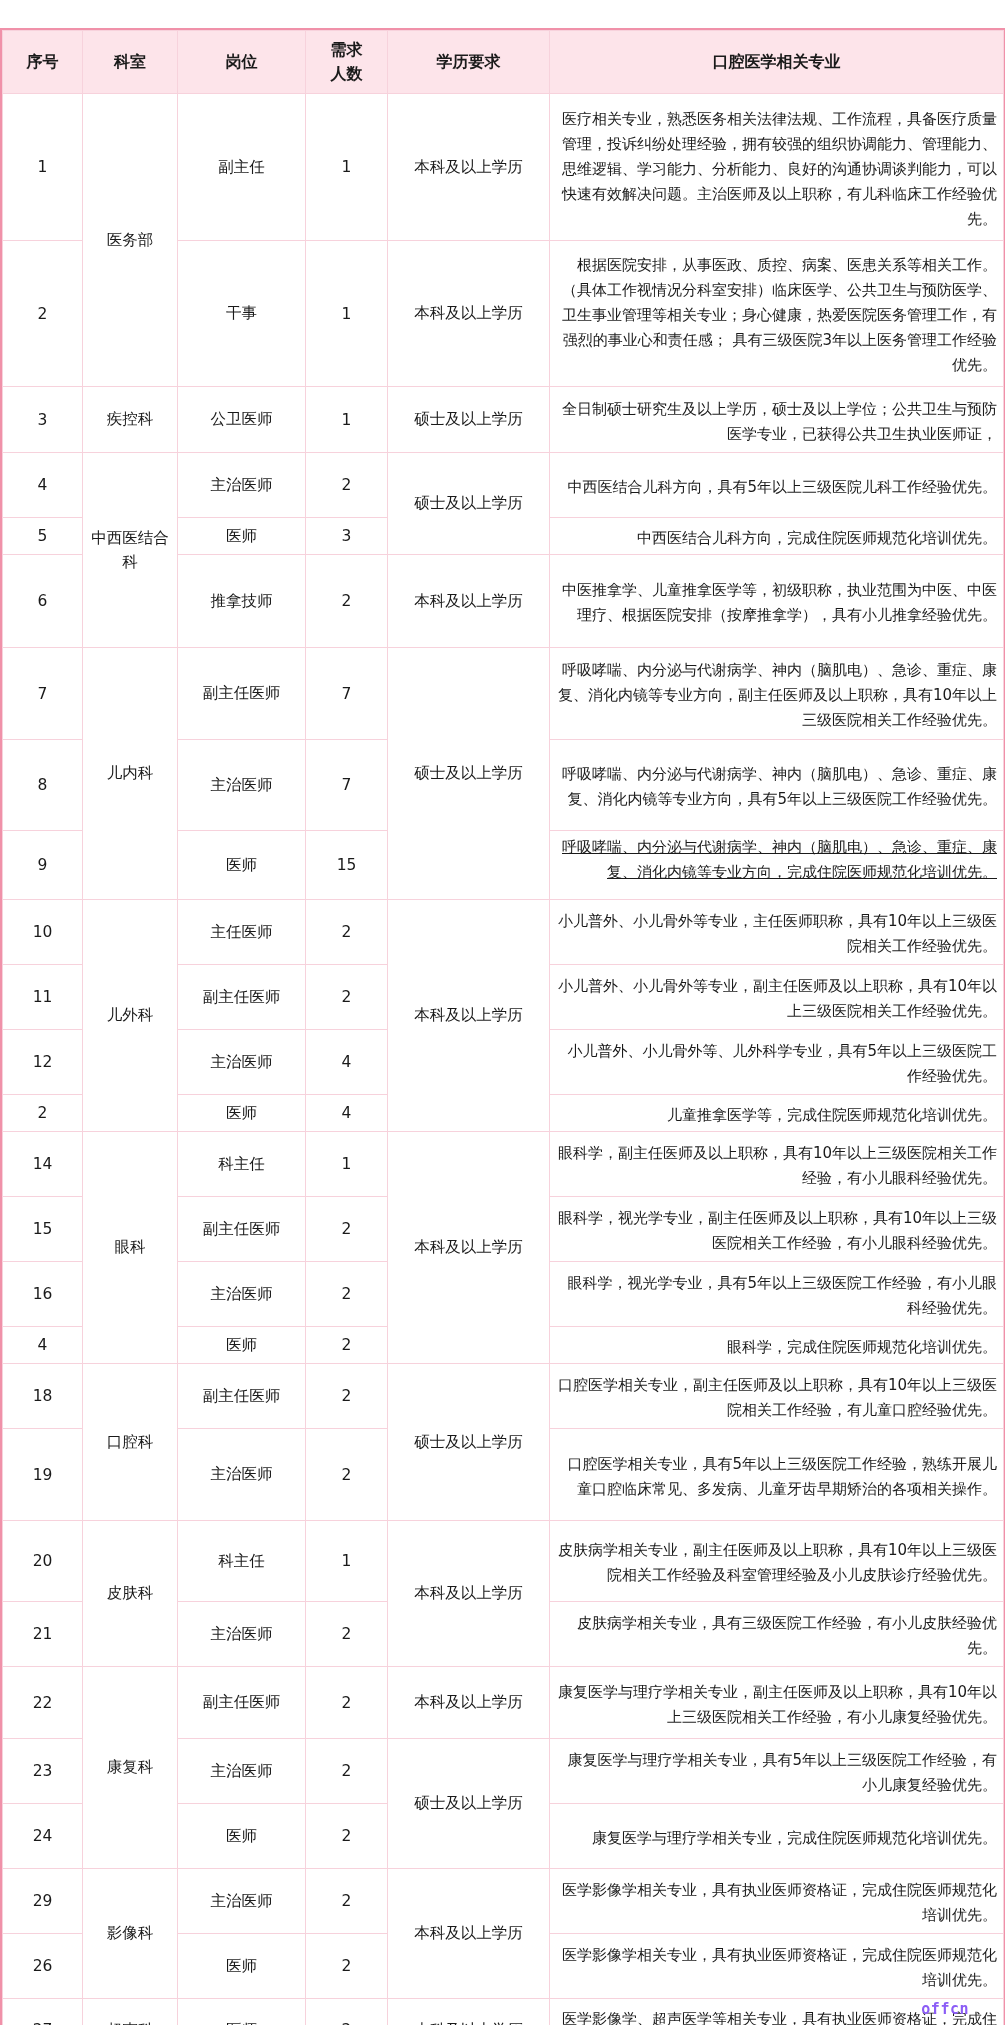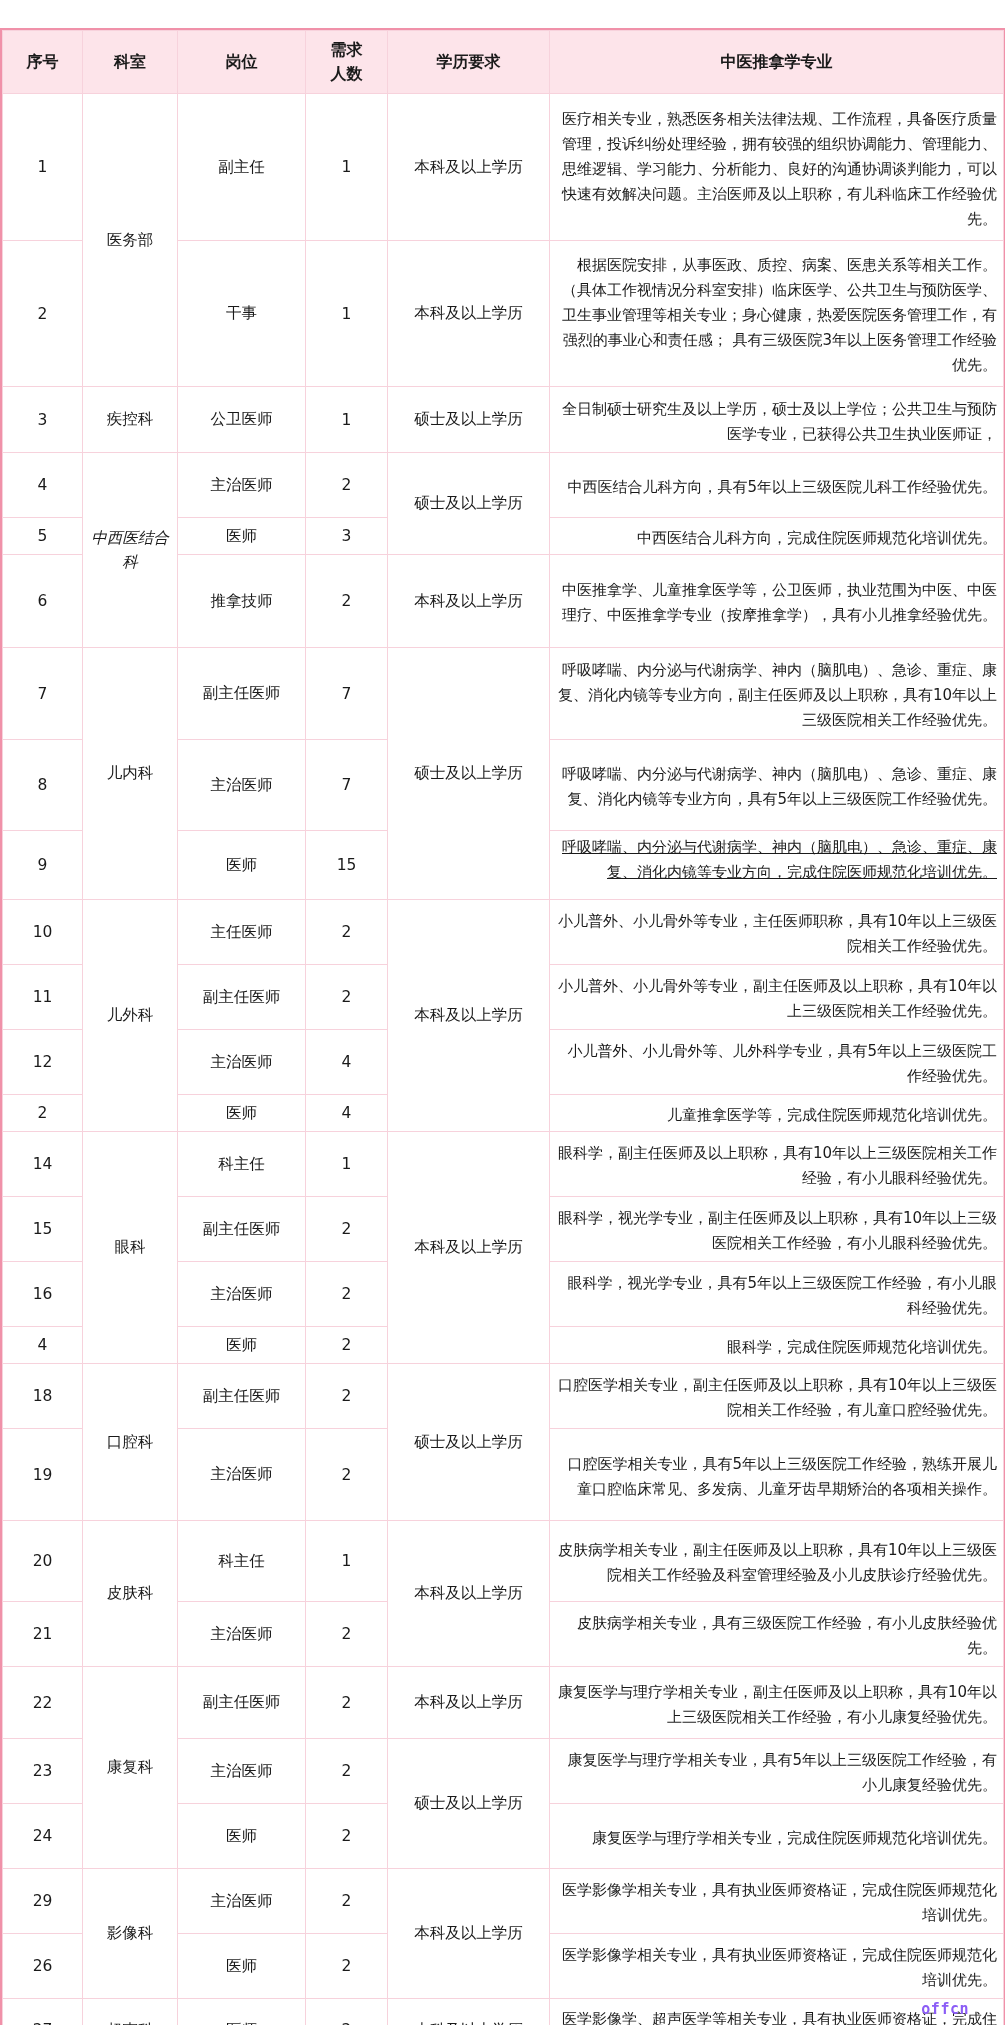--- a/index.html
+++ b/index.html
@@ -30,21 +30,21 @@
     <col style="width:162px">
     <col style="width:454px">
   </colgroup>
   <thead>
     <tr style="height:63px">
       <th>序号</th>
       <th>科室</th>
       <th>岗位</th>
       <th><span>需求</span><br><span>人数</span></th>
       <th>学历要求</th>
-      <th>中医推拿学专业</th>
+      <th>口腔医学相关专业</th>
     </tr>
   </thead>
   <tbody>
 
     <tr style="height:147px">
       <td>1</td>
       <td rowspan="2">医务部</td>
       <td>副主任</td>
       <td>1</td>
       <td>本科及以上学历</td>
@@ -63,40 +63,40 @@
       <td>3</td>
       <td>疾控科</td>
       <td>公卫医师</td>
       <td>1</td>
       <td>硕士及以上学历</td>
       <td class="req">全日制硕士研究生及以上学历，硕士及以上学位；公共卫生与预防医学专业，已获得公共卫生执业医师证，</td>
     </tr>
 
     <tr style="height:65px">
       <td>4</td>
-      <td rowspan="3" style="padding:2px 4px; line-height:24px;font-style:italic;"><span>中西医结合科</span></td>
+      <td rowspan="3" style="padding:2px 4px; line-height:24px;"><span>中西医结合科</span></td>
       <td>主治医师</td>
       <td>2</td>
       <td rowspan="2">硕士及以上学历</td>
       <td class="req">中西医结合儿科方向，具有5年以上三级医院儿科工作经验优先。</td>
     </tr>
 
     <tr style="height:37px">
       <td>5</td>
       <td>医师</td>
       <td>3</td>
       <td class="req">中西医结合儿科方向，完成住院医师规范化培训优先。</td>
     </tr>
 
     <tr style="height:93px">
       <td>6</td>
       <td>推拿技师</td>
       <td>2</td>
       <td>本科及以上学历</td>
-      <td class="req">中医推拿学、儿童推拿医学等，公卫医师，执业范围为中医、中医理疗、中医推拿学专业（按摩推拿学），具有小儿推拿经验优先。</td>
+      <td class="req">中医推拿学、儿童推拿医学等，初级职称，执业范围为中医、中医理疗、根据医院安排（按摩推拿学），具有小儿推拿经验优先。</td>
     </tr>
 
     <tr style="height:92px">
       <td>7</td>
       <td rowspan="3">儿内科</td>
       <td>副主任医师</td>
       <td>7</td>
       <td rowspan="3">硕士及以上学历</td>
       <td class="req">呼吸哮喘、内分泌与代谢病学、神内（脑肌电）、急诊、重症、康复、消化内镜等专业方向，副主任医师及以上职称，具有10年以上三级医院相关工作经验优先。</td>
     </tr>

